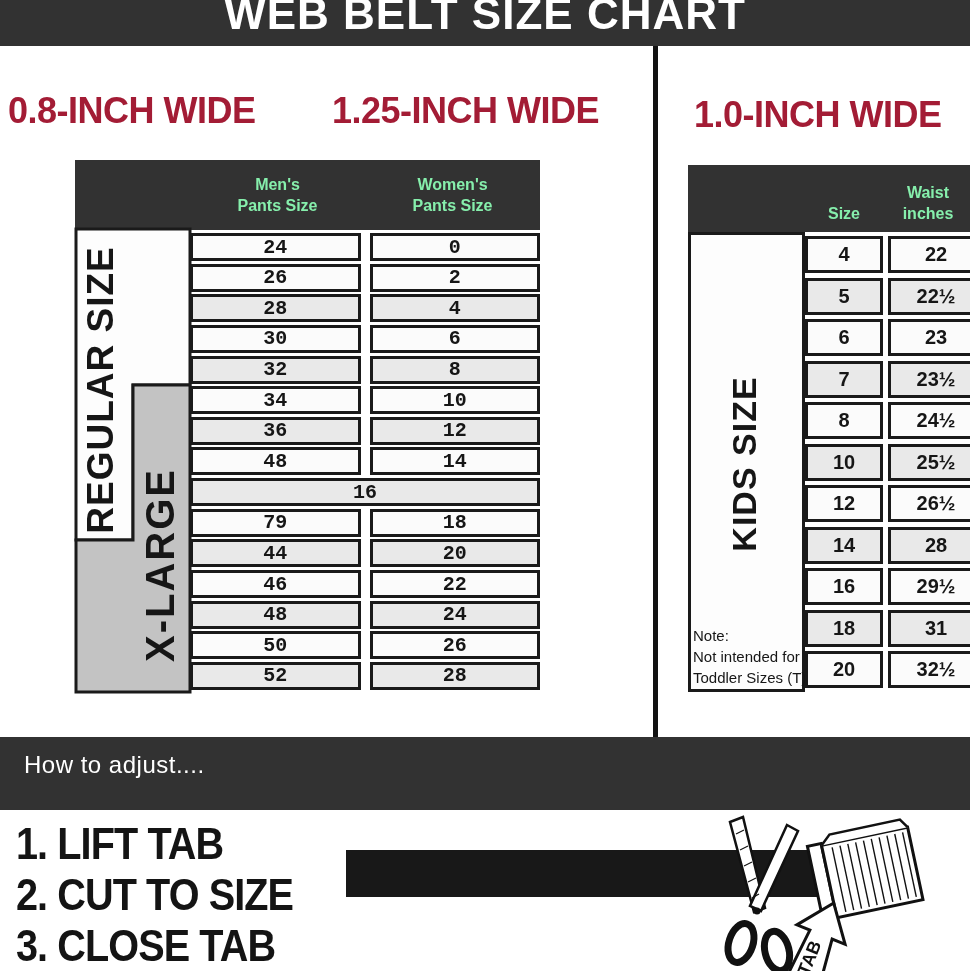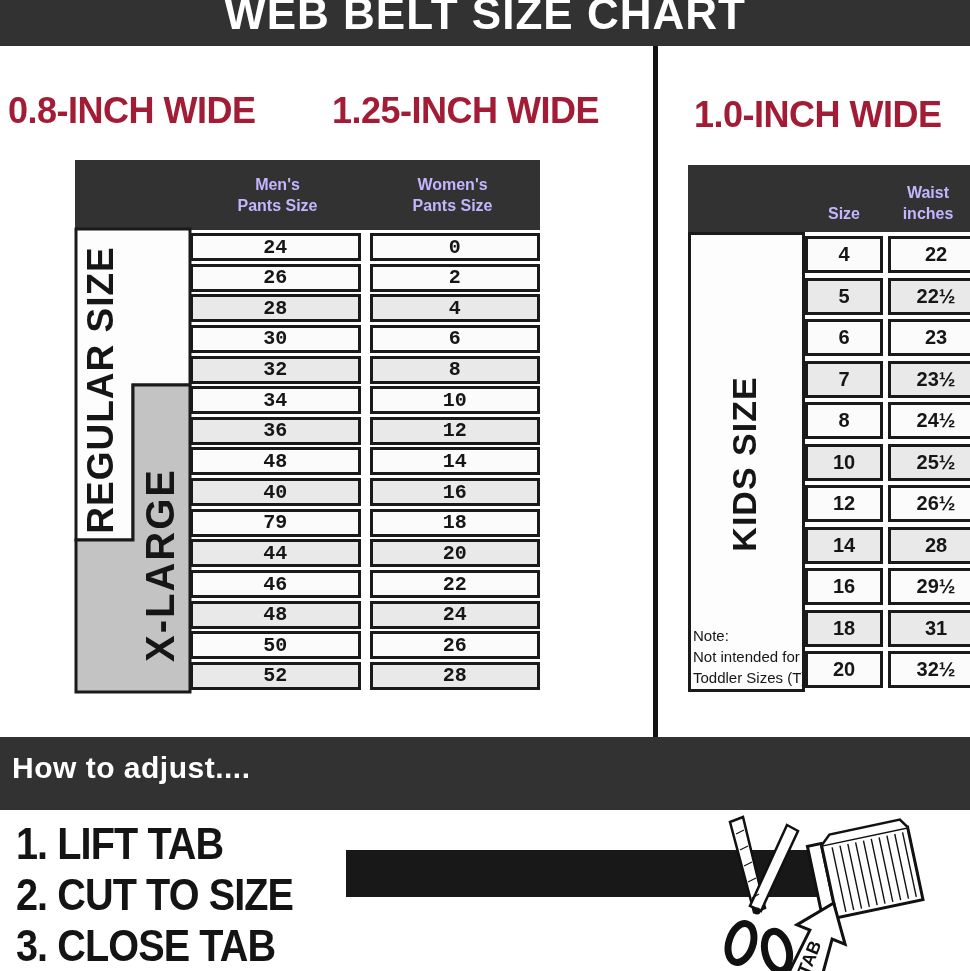--- a/index.html
+++ b/index.html
@@ -12,21 +12,21 @@
   .top-bar .title{
     position:absolute;left:0;top:-11px;width:100%;text-align:center;
     font-size:44px;font-weight:bold;letter-spacing:1px;color:#fff;white-space:nowrap;
   }
   
   .width-hdr{position:absolute;font-size:36px;font-weight:bold;color:#a31c35;letter-spacing:-0.5px;white-space:nowrap;}
   
   .divider-v{position:absolute;left:653px;top:46px;width:5px;height:692px;background:#121212;}
   
   .tbl-head{position:absolute;background:#323232;}
-  .col-head{position:absolute;color:#c4b5fd;font-weight:bold;font-size:16px;line-height:21px;
+  .col-head{position:absolute;color:#86efac;font-weight:bold;font-size:16px;line-height:21px;
     display:flex;flex-direction:column;align-items:center;justify-content:center;text-align:center;}
   .col-head.bottom{justify-content:flex-end;padding-bottom:8px;box-sizing:border-box;}
   
   .vlabel{position:absolute;height:40px;line-height:40px;transform:rotate(-90deg);
     text-align:center;font-weight:bold;color:#161616;white-space:nowrap;}
   .vlabel.regular{width:300px;font-size:37px;letter-spacing:1px;}
   .vlabel.xlarge{width:250px;font-size:40px;letter-spacing:2px;}
   .vlabel.kids{width:200px;font-size:34px;letter-spacing:1px;}
   
   .shape-svg{position:absolute;}
@@ -42,21 +42,21 @@
     font-size:20px;font-weight:bold;background:#fbfbfb;font-family:Liberation Mono, monospace;}
   .krow{display:flex;gap:5px;height:37px;margin-bottom:4.5px;}
   .krow .cell{border:3px solid #1a1a1a;box-sizing:border-box;
     display:flex;align-items:center;justify-content:center;
     font-size:20px;font-weight:bold;background:#fbfbfb;}
   .krow .cell.size{width:78px;}
   .krow .cell.waist{width:96px;}
   .cell.alt{background:#e9e9e9;}
   
   .adjust-bar{position:absolute;left:0;top:737px;width:970px;height:73px;background:#323232;}
-  .adjust-bar .txt{position:absolute;left:12px;top:14px;color:#fff;font-size:30px;font-weight:bold;letter-spacing:0.5px;}
+  .adjust-bar .txt{position:absolute;left:24px;top:14px;color:#fff;font-size:24px;font-weight:normal;letter-spacing:0.5px;}
   .steps{position:absolute;left:16px;top:818px;}
   .step{font-size:44px;line-height:51px;font-weight:bold;letter-spacing:-1px;color:#141414;
     transform:scaleX(0.9);transform-origin:left center;white-space:nowrap;}
   .illus{position:absolute;left:340px;top:812px;width:630px;height:159px;}
 </style>
 </head>
 <body>
 
 <div class="top-bar">
   <div class="title">WEB BELT SIZE CHART</div>
@@ -113,21 +113,20 @@
     </div>
     <div class="lrow">
       <div class="cell  alt">36</div>
       <div class="cell  alt">12</div>
     </div>
     <div class="lrow">
       <div class="cell ">48</div>
       <div class="cell ">14</div>
     </div>
     <div class="lrow">
-      <div class="cell  alt">40</div>
       <div class="cell  alt">16</div>
     </div>
     <div class="lrow">
       <div class="cell ">79</div>
       <div class="cell ">18</div>
     </div>
     <div class="lrow">
       <div class="cell  alt">44</div>
       <div class="cell  alt">20</div>
     </div>

